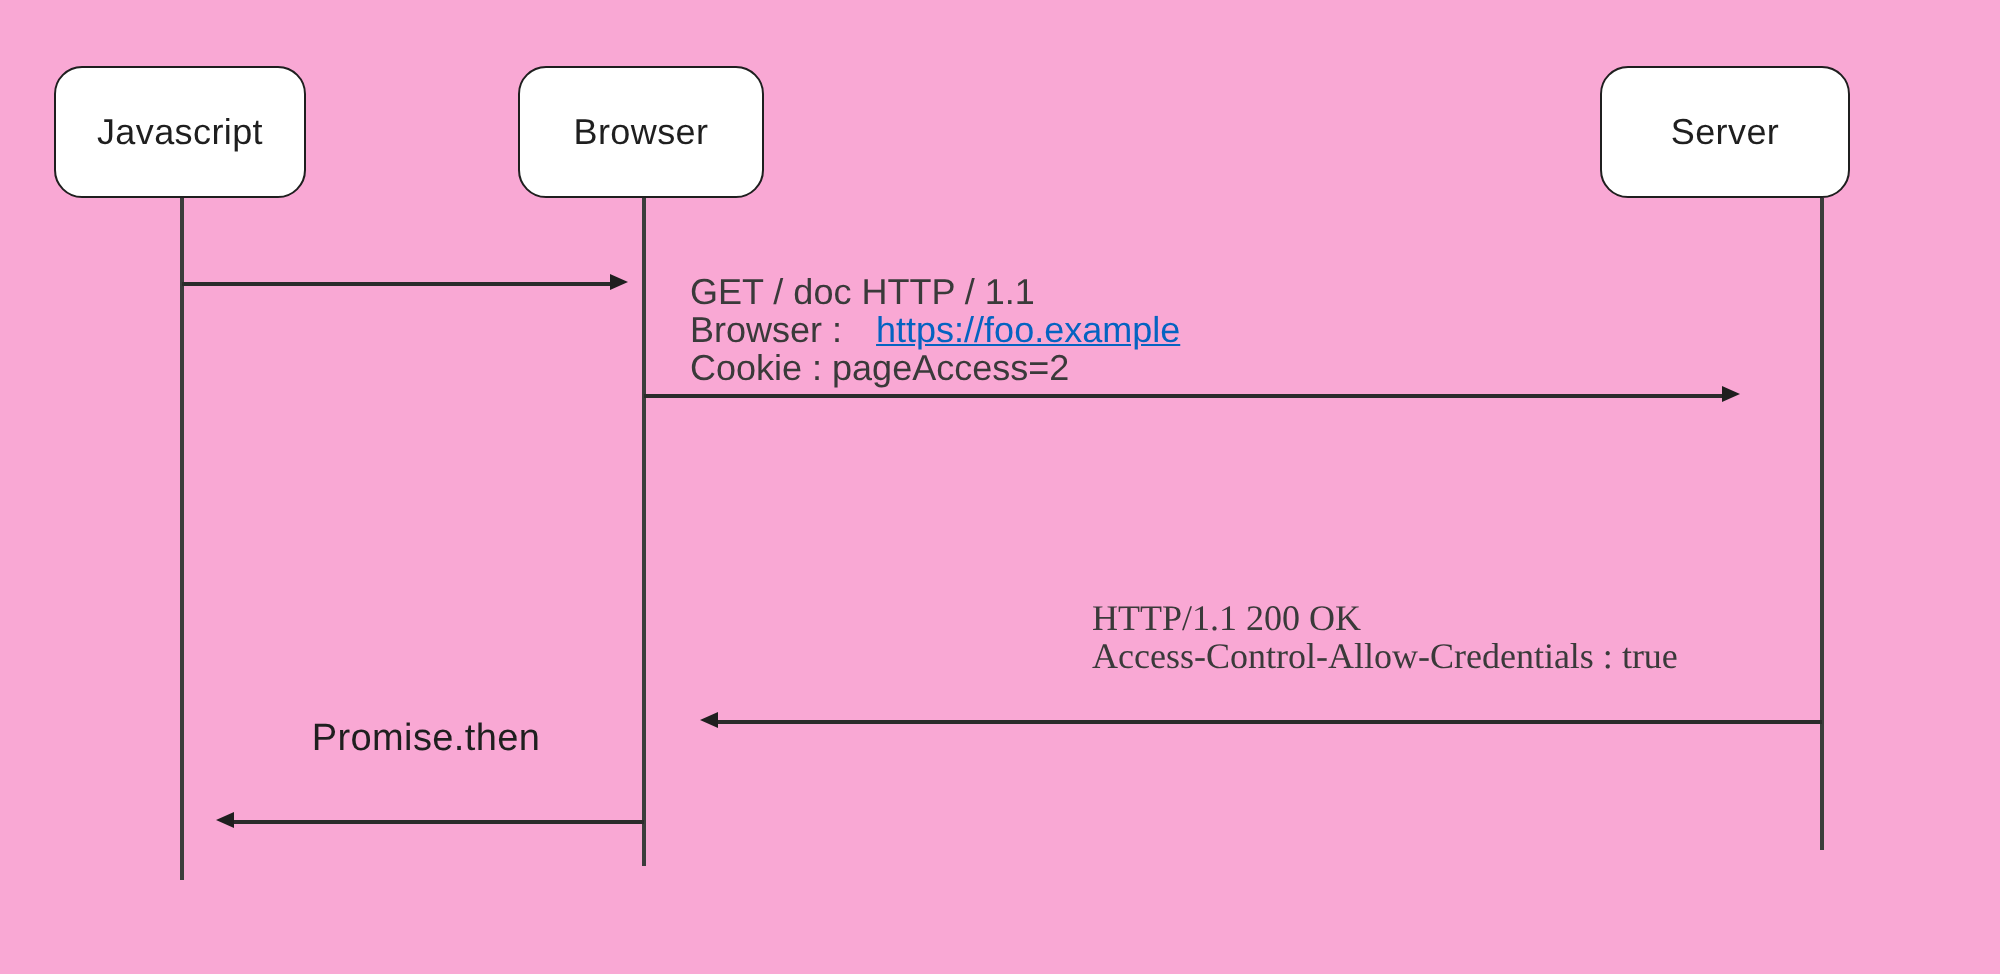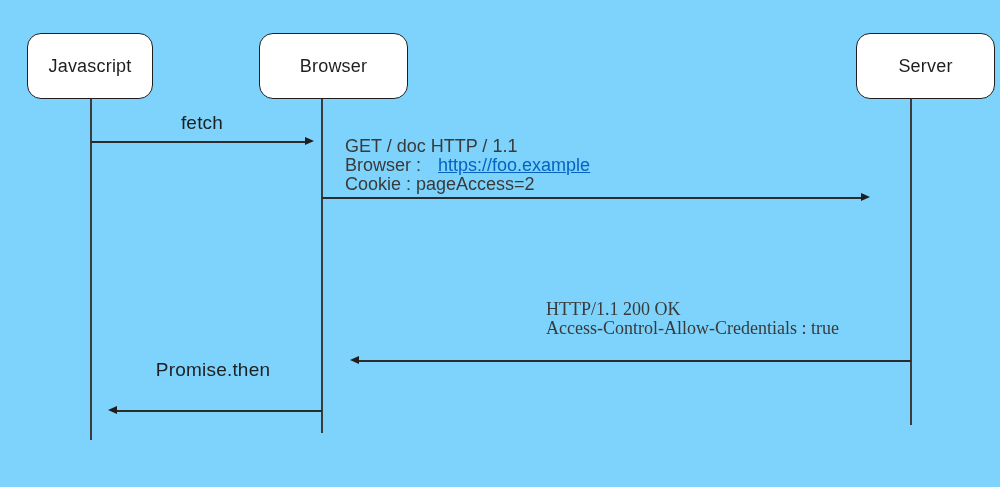--- a/index.html
+++ b/index.html
@@ -1,21 +1,21 @@
 <!DOCTYPE html>
 <html><head>
 <meta charset="utf-8">
 <style>
   * { margin: 0; padding: 0; box-sizing: border-box; }
   html, body { background: #ffffff; }
   .canvas {
     position: relative;
     width: 1000px;
     height: 487px;
-    background: #7dd3fc;
+    background: #f9a8d4;
     font-family: "Liberation Sans", sans-serif;
     overflow: hidden;
   }
   .pbox {
     position: absolute;
     background: #ffffff;
     border: 1.6px solid #1f1f1f;
     border-radius: 14px;
     display: flex;
     align-items: center;
@@ -68,33 +68,32 @@
 </style>
 </head>
 <body>
 
 <div class="canvas">
 
   <div class="pbox" style="left:27px; top:33px; width:126px; height:66px;">
     <span>Javascript</span>
   </div>
 
-  <div class="pbox" style="left:259px; top:33px; width:149px; height:66px;justify-content:center;">
+  <div class="pbox" style="left:259px; top:33px; width:123px; height:66px;justify-content:center;">
     <span>Browser</span>
   </div>
 
-  <div class="pbox" style="left:856px; top:33px; width:139px; height:66px;">
+  <div class="pbox" style="left:800px; top:33px; width:125px; height:66px;">
     <span>Server</span>
   </div>
 
   <div class="lifeline" style="left:90px; top:99px; height:341px;"></div>
   <div class="lifeline" style="left:321px; top:99px; height:334px;"></div>
   <div class="lifeline" style="left:910px; top:99px; height:326px;"></div>
 
-  <div class="mlabel" style="left:91px; top:112px; width:222px;">fetch</div>
   <div class="mline" style="left:91px; top:141px; width:214px;"></div>
   <div class="ah right" style="left:305px; top:137px;"></div>
 
   <div class="msgtext" style="left:345px; top:137px;">
     <div>GET / doc HTTP / 1.1</div>
     <div><span>Browser : </span><span class="link">https://foo.example</span></div>
     <div>Cookie : pageAccess=2</div>
   </div>
 
   <div class="mline" style="left:322px; top:197px; width:539px;"></div>

